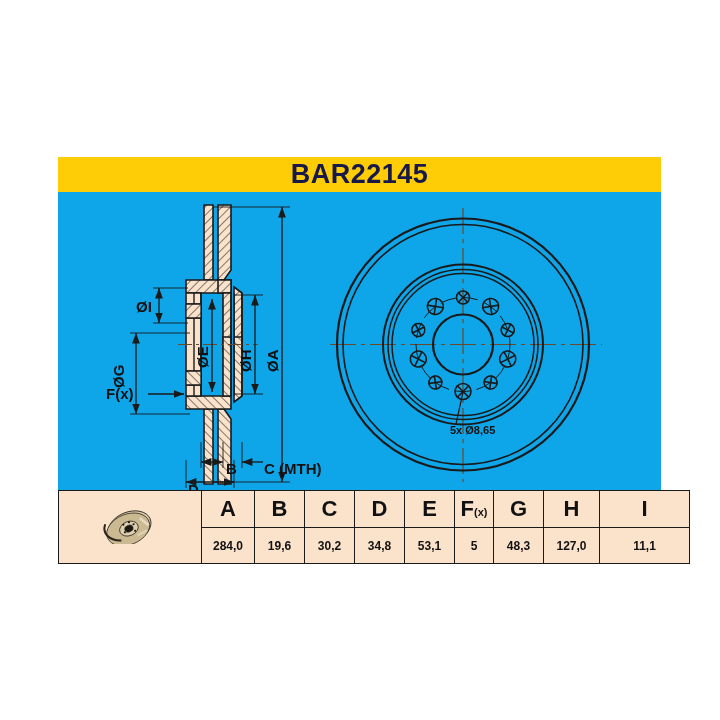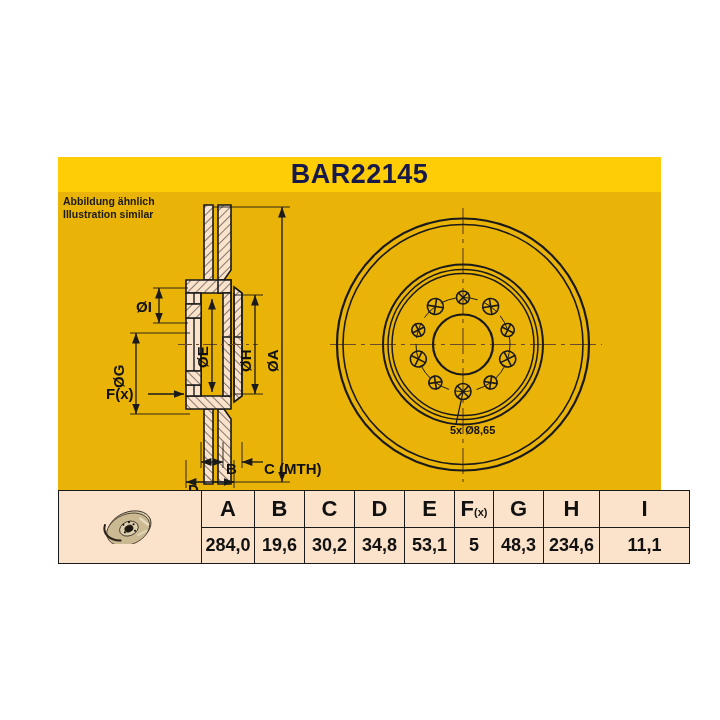--- a/index.html
+++ b/index.html
@@ -3,21 +3,21 @@
 <meta charset="utf-8">
 <style>
   html,body{margin:0;padding:0;}
   body{
     width:720px;height:720px;background:#ffffff;
     font-family:"Liberation Sans", sans-serif;
     overflow:hidden;
   }
   #sheet{
     position:absolute; left:58px; top:157px; width:603px; height:404px;
-    background:#eab308;
+    background:#0ea5e9;
   }
   #banner{
     position:absolute; left:0; top:0; width:603px; height:35px;
     background:#ffcd05;
   }
   #title{
     position:absolute; left:0; top:0; width:603px; height:35px;
     display:flex; align-items:center; justify-content:center;
     color:#16194a; font-size:27px; font-weight:bold; letter-spacing:.5px;
   }
@@ -35,42 +35,38 @@
     table-layout:fixed;
   }
   table.spec td{
     border:1.6px solid #1a1a1a;
     text-align:center; vertical-align:middle;
     color:#111; background:#fbe2cb;
     font-weight:bold;
   }
   td.thumb{ width:142px; padding:0; }
   tr.hdr td{ height:34px; font-size:22px; }
-  tr.val td{ height:33px; font-size:18px; }
+  tr.val td{ height:33px; font-size:12px; }
   td.fx{ font-size:17px; }
   td.fx .sub{ font-size:11px; }
   .colA{width:50px}.colB{width:47px}.colC{width:47px}.colD{width:47px}
   .colE{width:47px}.colF{width:36px}.colG{width:47px}.colH{width:53px}
   .colI{width:87px}
   #thumbwrap{ width:100%; height:100%; display:block; }
   .sec-lbl{ font-weight:bold; font-size:15px; fill:#111; }
   .sec-lbl-sm{ font-weight:bold; font-size:11px; fill:#111; }
 </style>
 </head>
 <body>
 
 <div id="sheet">
 
   <div id="banner"></div>
   <div id="title">BAR22145</div>
 
-  <div id="illus-note">
-    <div>Abbildung ähnlich</div>
-    <div>Illustration similar</div>
-  </div>
 
   <svg class="draw" viewBox="0 0 603 305">
     <defs>
       <pattern id="hatch" width="6" height="6" patternTransform="rotate(45)" patternUnits="userSpaceOnUse">
         <rect width="6" height="6" fill="#fbe2cb"></rect>
         <line x1="0" y1="0" x2="0" y2="6" stroke="#1a1a1a" stroke-width="1.1"></line>
       </pattern>
       <pattern id="hatch2" width="6" height="6" patternTransform="rotate(-45)" patternUnits="userSpaceOnUse">
         <rect width="6" height="6" fill="#fbe2cb"></rect>
         <line x1="0" y1="0" x2="0" y2="6" stroke="#1a1a1a" stroke-width="1.1"></line>
@@ -276,20 +272,20 @@
         <td class="colI">I</td>
       </tr>
       <tr class="val">
         <td>284,0</td>
         <td>19,6</td>
         <td>30,2</td>
         <td>34,8</td>
         <td>53,1</td>
         <td>5</td>
         <td>48,3</td>
-        <td>234,6</td>
+        <td>127,0</td>
         <td>11,1</td>
       </tr>
     </tbody>
       </table>
   </div>
 
 </div>
 
 </body></html>

